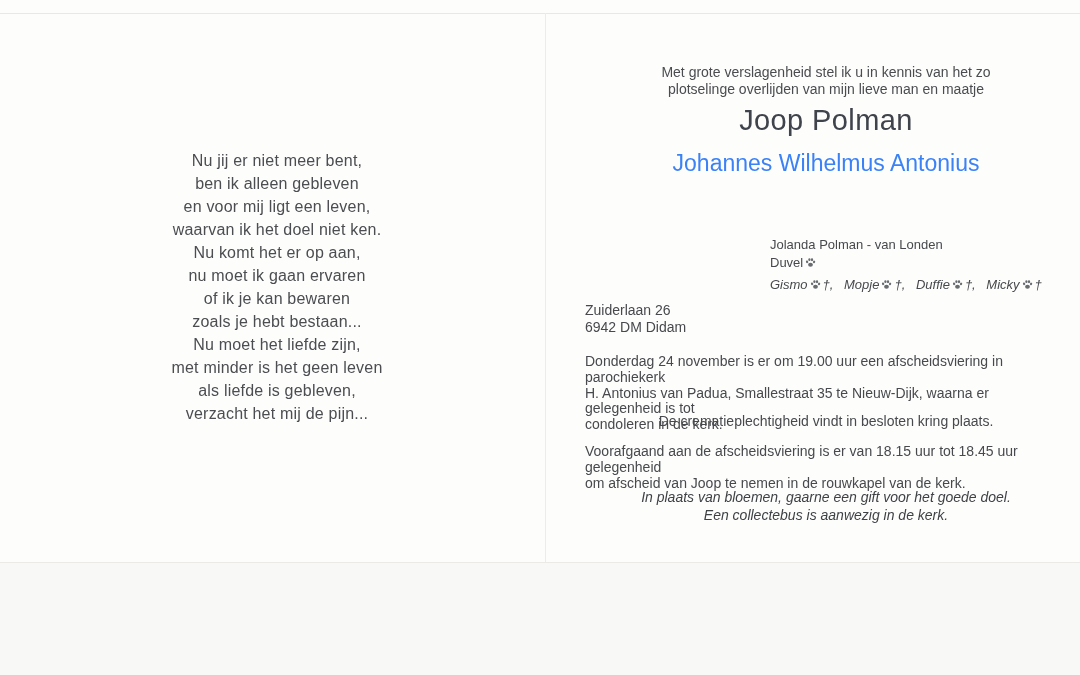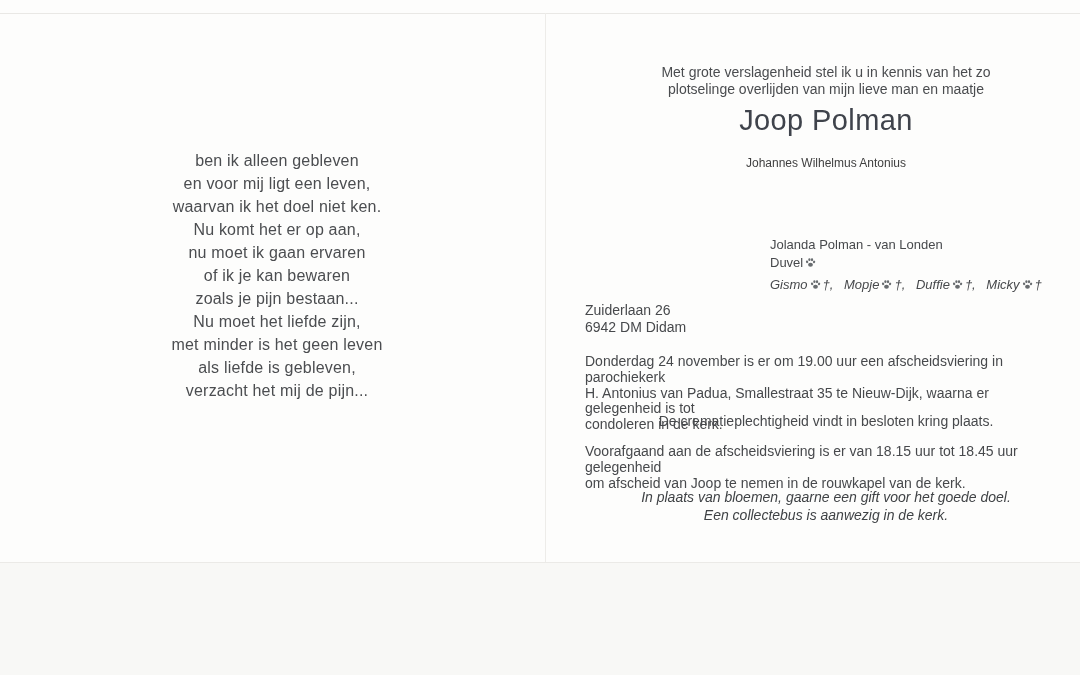--- a/index.html
+++ b/index.html
@@ -34,21 +34,21 @@
   .pre { white-space: pre-line; }
   .centered { text-align: center; }
 
   .intro        { top: 64px;  color: #4a4c4f; }
   .deceased-name {
     top: 112px;
     font-size: 29px;
     letter-spacing: 0.4px;
     color: #3f434b;
   }
-  .deceased-fullname { top: 155px; font-size: 12px; color: #404040; }
+  .deceased-fullname { top: 155px; font-size: 23px; color: #3b82f6; }
 
   .dates-row {
     top: 198px;
     display: flex;
     justify-content: space-between;
   }
   .family { position: absolute; left: 770px; top: 236px; font-size: 13px; line-height: 18px; }
   .pets-line { margin-top: 4px; }
   .pet { margin-right: 7px; font-style: italic; }
   .paw-icon { display: inline-block; vertical-align: -1px; margin: 0 2px; }
@@ -63,27 +63,28 @@
 <body>
 
 <div class="scan">
 
   <div class="line edge-top"></div>
   <div class="line fold-line"></div>
   <div class="line edge-bottom"></div>
   <div class="scanner-bed"></div>
 
   <div class="poem">
+    <div>Nu jij er niet meer bent,</div>
     <div>ben ik alleen gebleven</div>
     <div>en voor mij ligt een leven,</div>
     <div>waarvan ik het doel niet ken.</div>
     <div>Nu komt het er op aan,</div>
     <div>nu moet ik gaan ervaren</div>
     <div>of ik je kan bewaren</div>
-    <div>zoals je pijn bestaan...</div>
+    <div>zoals je hebt bestaan...</div>
     <div>Nu moet het liefde zijn,</div>
     <div>met minder is het geen leven</div>
     <div>als liefde is gebleven,</div>
     <div>verzacht het mij de pijn...</div>
   </div>
 
   <div class="col intro centered pre">Met grote verslagenheid stel ik u in kennis van het zo
 plotselinge overlijden van mijn lieve man en maatje</div>
 
   <div class="col deceased-name centered">Joop Polman</div>

